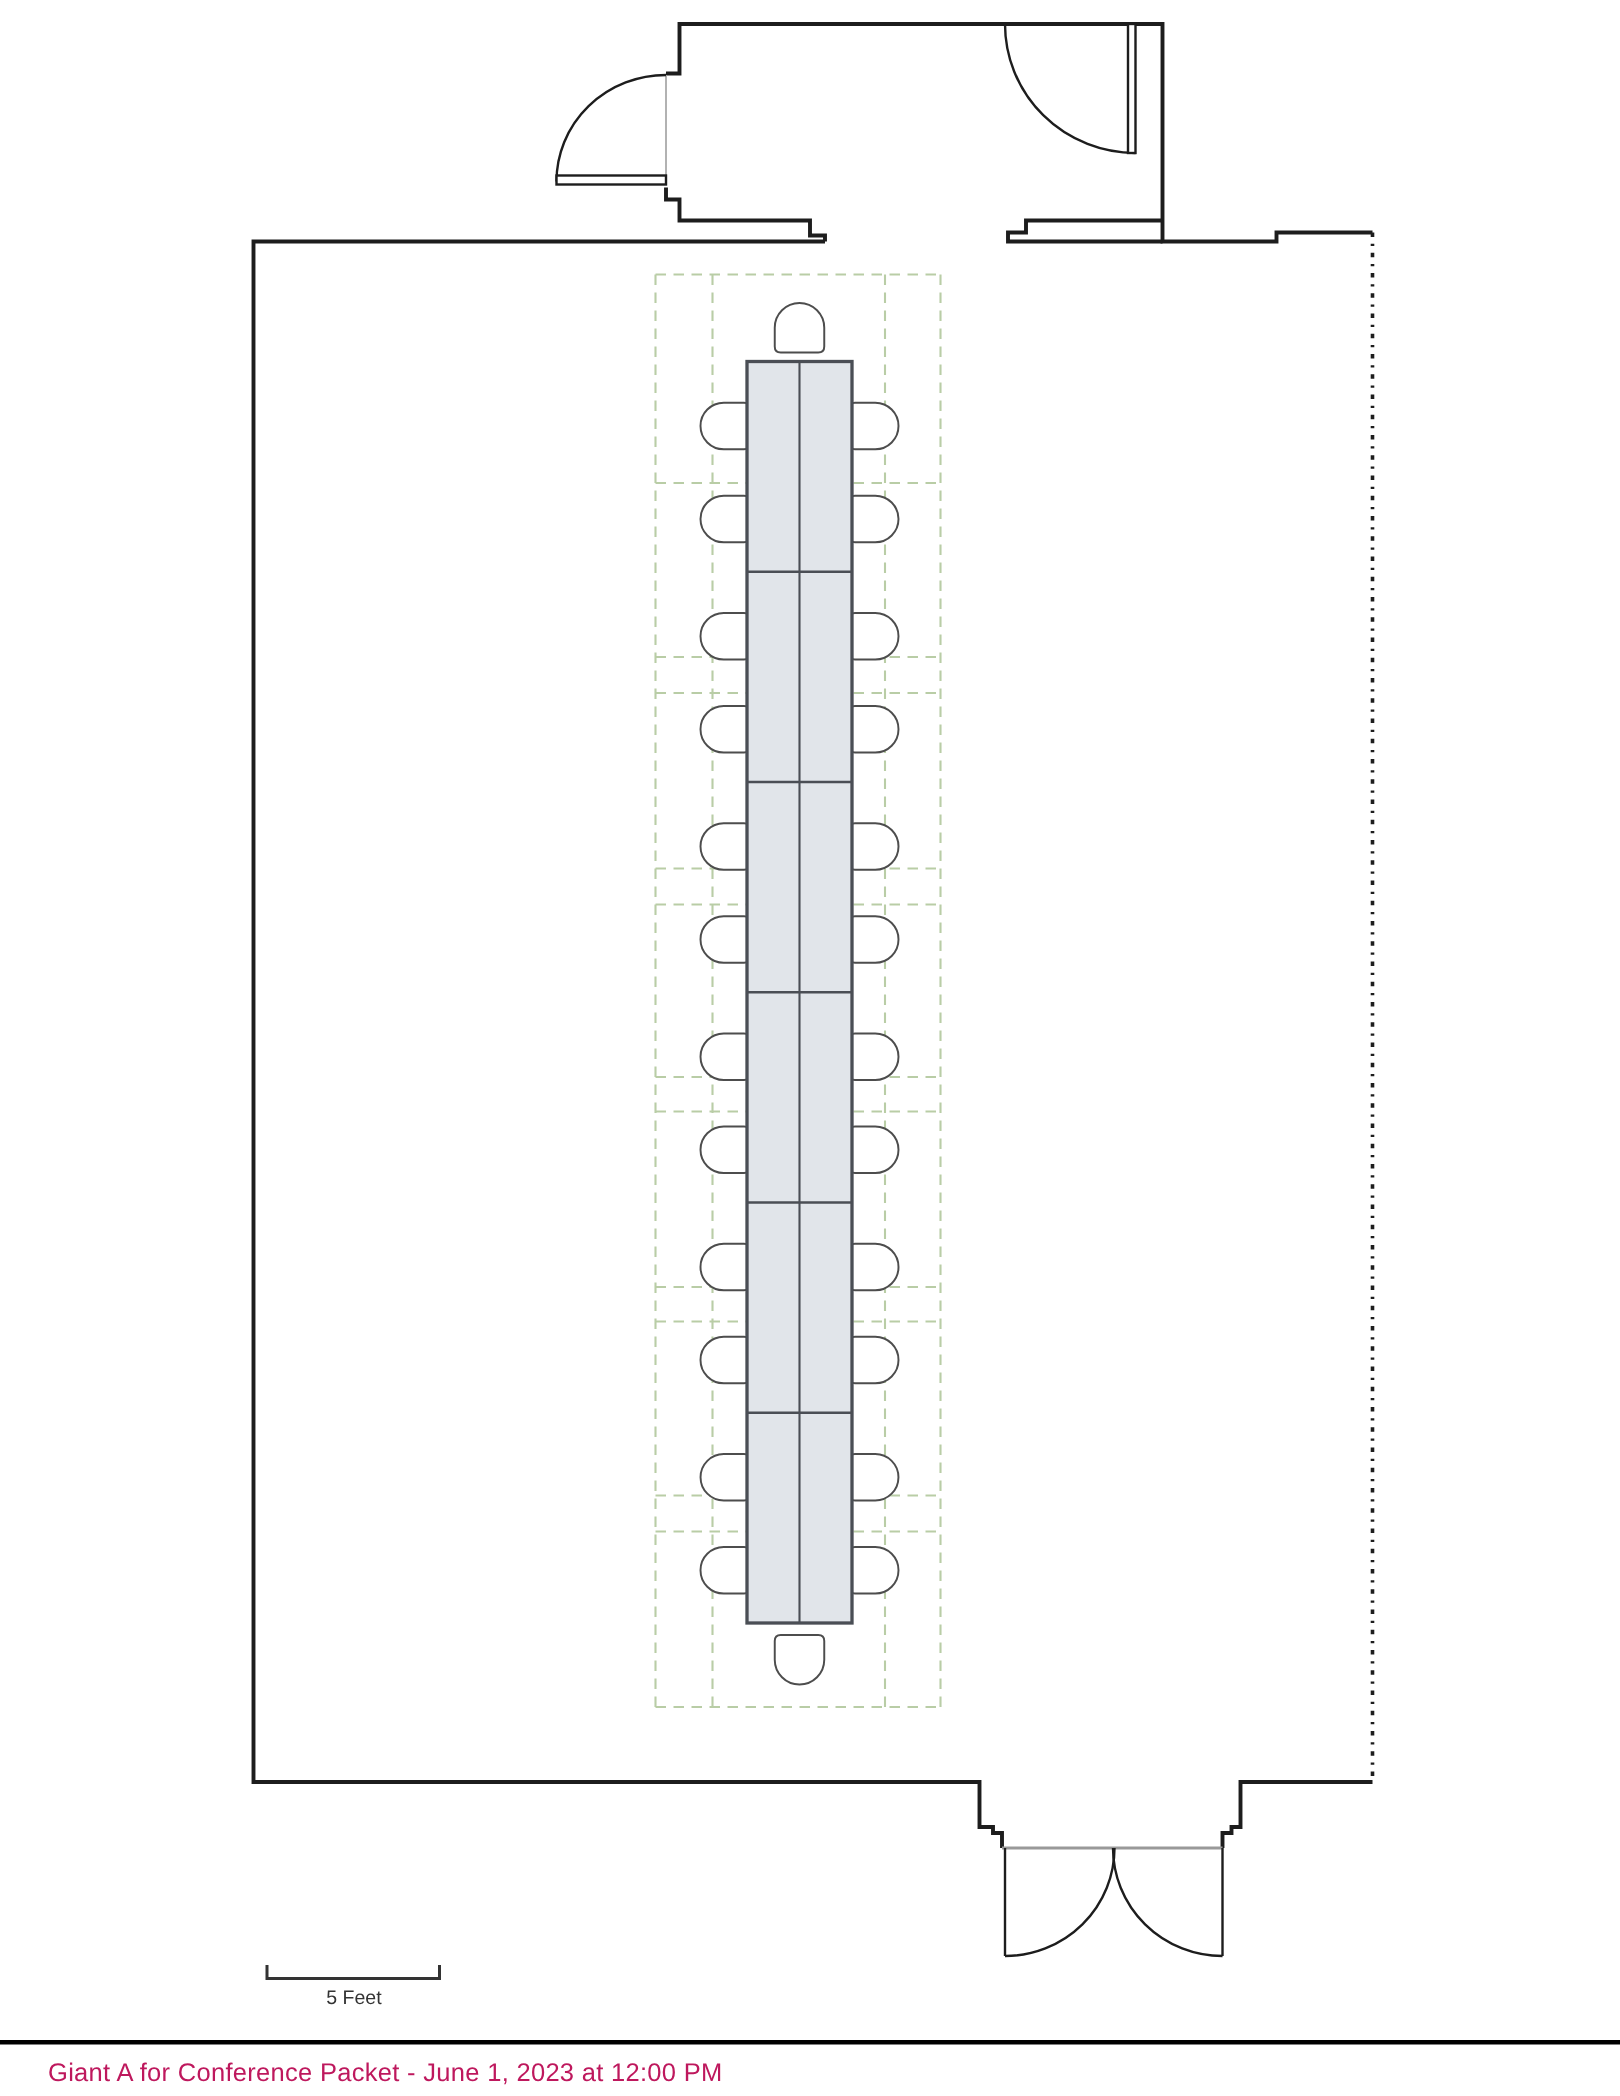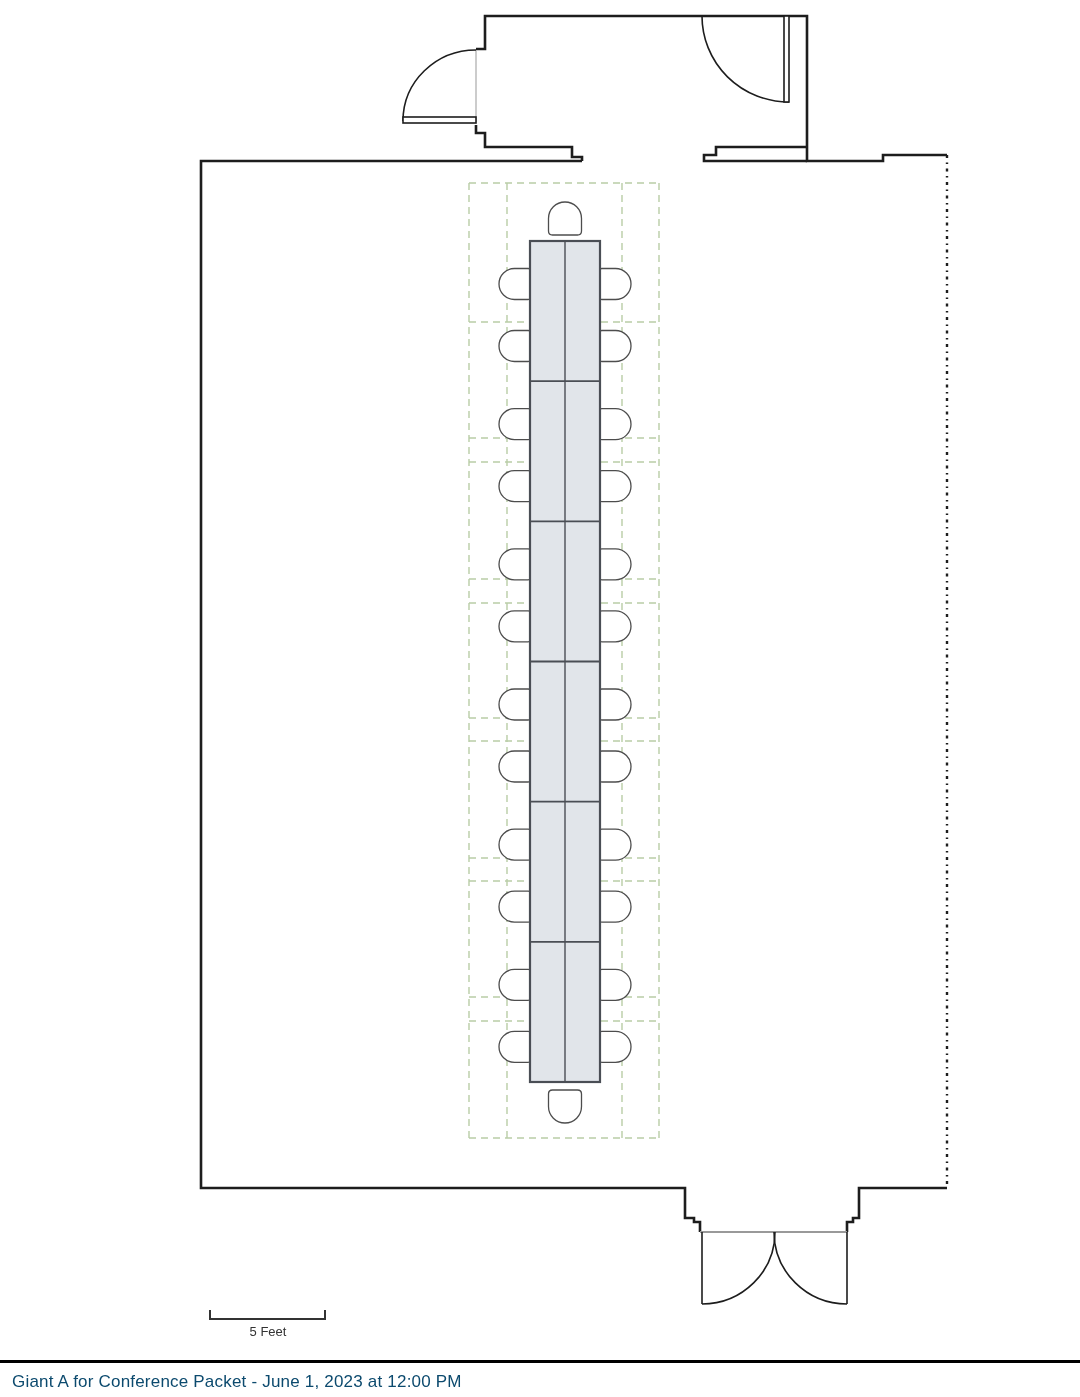--- a/index.html
+++ b/index.html
@@ -1,25 +1,25 @@
 <!DOCTYPE html>
 <html><head>
 <meta charset="utf-8">
 <style>
   html,body{margin:0;padding:0;background:#ffffff;}
   body{width:1080px;height:1397px;position:relative;font-family:"Liberation Sans",sans-serif;overflow:hidden;}
-  .plan-wrap{position:absolute;inset:0;margin-left:32px;}
+  .plan-wrap{position:absolute;inset:0;}
   svg{display:block;}
   .caption-bar{
     position:absolute;left:0;right:0;top:1360px;height:37px;
     border-top:3px solid #000;background:#fff;
     display:flex;align-items:center;
   }
   .caption-text{
-    margin-left:12px;font-size:17px;color:#0c4a6e;letter-spacing:.2px;text-align:right;
+    margin-left:32px;font-size:17px;color:#be185d;letter-spacing:.2px;text-align:right;
   }
   .scale-label{
     font-size:13px;fill:#333;
   }
 </style>
 </head>
 <body>
 
 <div class="plan-wrap">
   <svg width="1080" height="1397" viewBox="0 0 1080 1397">

